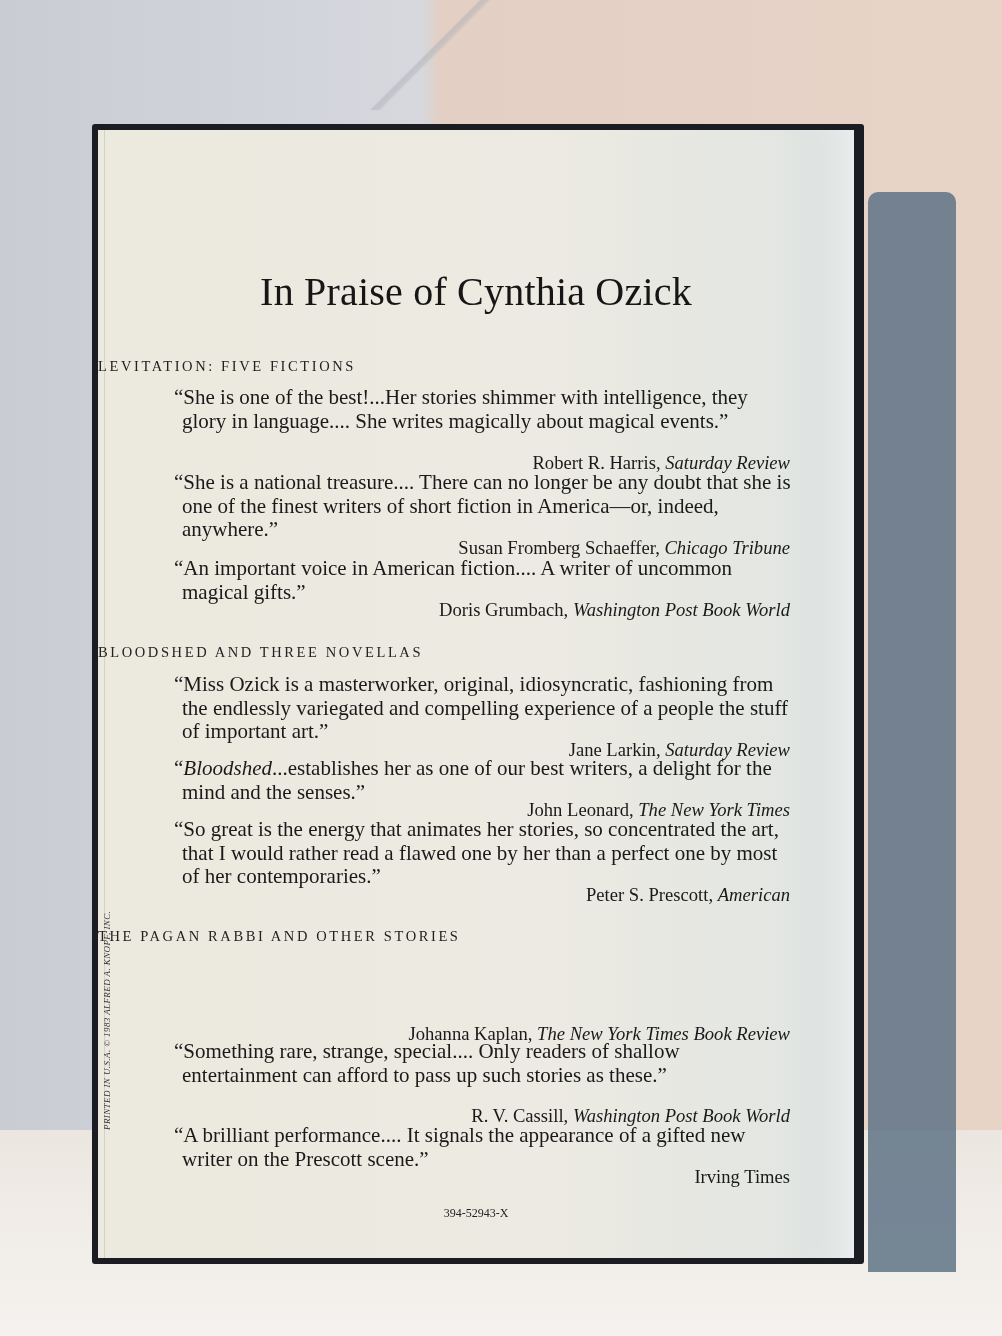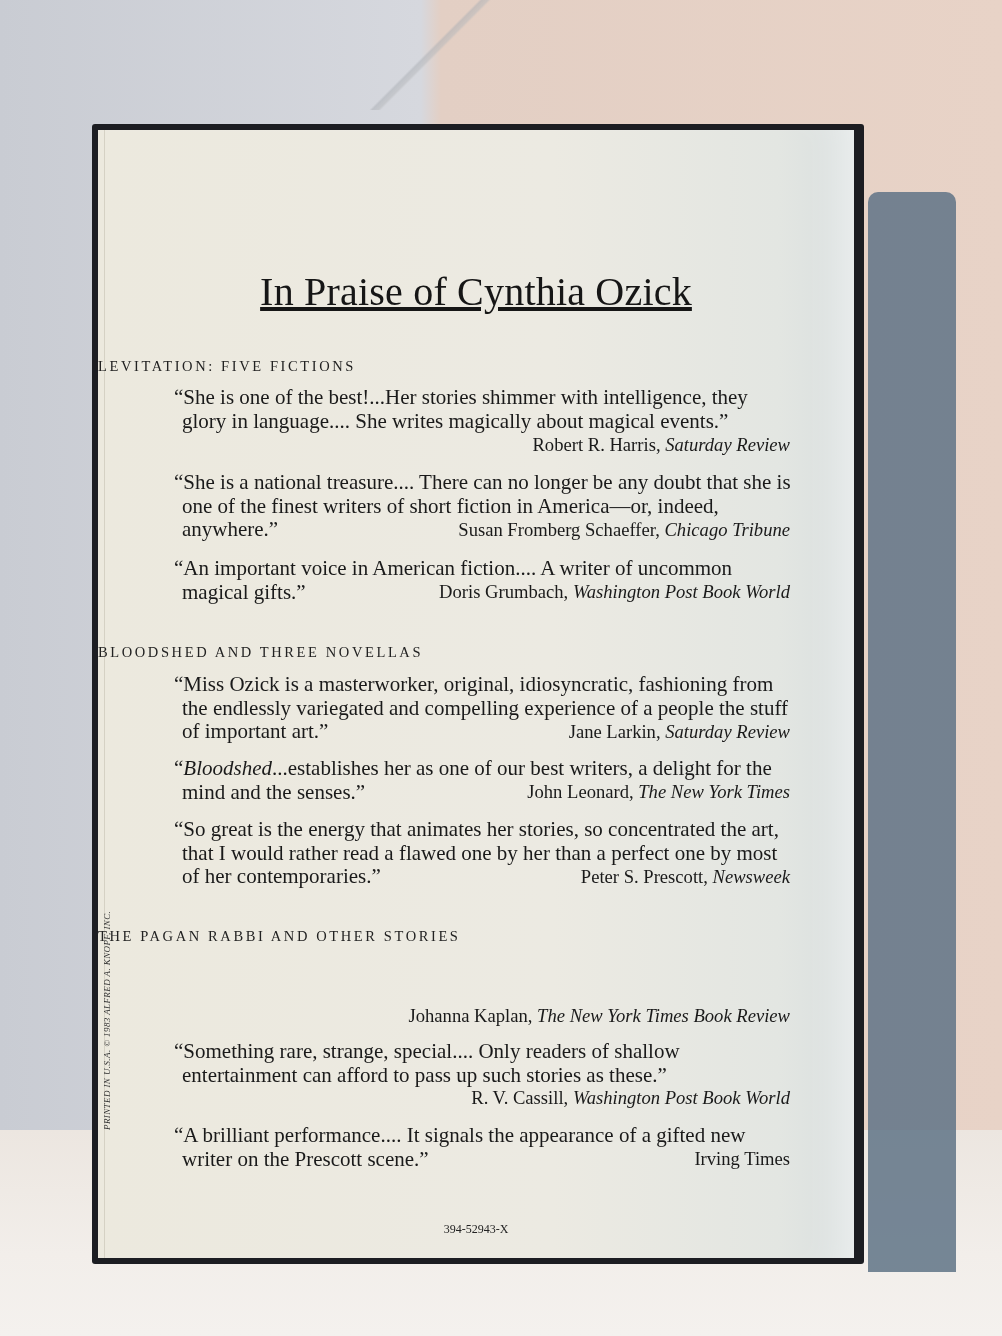--- a/index.html
+++ b/index.html
@@ -25,39 +25,39 @@
     position:absolute; left:92px; top:124px; width:772px; height:1140px;
     background:#1c1d22; border-radius:3px;
   }
   .cover {
     position:absolute; left:98px; top:130px; width:756px; height:1128px;
     background: linear-gradient(90deg, #ece9de 0%, #eceae2 60%, #e3e6e2 90%, #d9dfdf 100%);
     box-shadow: inset -40px 0 40px -30px rgba(255,255,255,.6);
   }
   .title {
     position:absolute; left:0; width:100%; top:138px; text-align:center;
-    font-size:40px; color:#161616; letter-spacing:.2px;text-decoration:underline;
+    font-size:40px; color:#161616; letter-spacing:.2px;
   }
   .section-head {
     position:absolute; left:0; width:100%; text-align:left;
     font-size:14.5px; letter-spacing:2.6px; color:#222;
   }
   .quote {
     position:absolute; left:76px; width:618px;
     font-size:21px; line-height:23.5px; color:#1a1a1a;
     text-indent:-8px; padding-left:8px; box-sizing:border-box;
   }
   .attrib {
     position:absolute; right:64px; font-size:18.6px; line-height:23.5px; color:#1a1a1a;
-    text-align:right; white-space:nowrap;
+    text-align:right; white-space:nowrap;margin-top:18px;
   }
   .attrib i { font-style:italic; }
   .isbn {
     position:absolute; left:0; width:100%; top:1076px; text-align:center;
-    font-size:12px; color:#222;margin-top:16px;
+    font-size:12px; color:#222;
   }
   .spine-credit {
     position:absolute; left:4px; top:1000px; transform-origin:left top;
     transform: rotate(-90deg); font-size:9px; letter-spacing:.4px; color:#333; white-space:nowrap;
     font-style:italic;
   }
   .edge-line { position:absolute; left:6px; top:0; width:1px; height:100%; background:#d5d1c4; }
 </style>
 </head>
 <body>
@@ -83,21 +83,21 @@
   <div class="attrib" style="top:450px"><span>Doris Grumbach,</span> <i>Washington Post Book World</i></div>
 
   <div class="section-head" style="top:514px">BLOODSHED AND THREE NOVELLAS</div>
   <div class="quote" style="top:543px">“Miss Ozick is a masterworker, original, idiosyncratic, fashioning from the endlessly variegated and compelling experience of a people the stuff of important art.”</div>
   <div class="attrib" style="top:590px"><span>Jane Larkin,</span> <i>Saturday Review</i></div>
 
   <div class="quote" style="top:627px">“<i>Bloodshed</i><span>...establishes her as one of our best writers, a delight for the mind and the senses.”</span></div>
   <div class="attrib" style="top:650px"><span>John Leonard,</span> <i>The New York Times</i></div>
 
   <div class="quote" style="top:688px">“So great is the energy that animates her stories, so concentrated the art, that I would rather read a flawed one by her than a perfect one by most of her contemporaries.”</div>
-  <div class="attrib" style="top:735px"><span>Peter S. Prescott,</span> <i>Newsweek</i></div>
+  <div class="attrib" style="top:735px"><span>Peter S. Prescott,</span> <i>American</i></div>
 
   <div class="section-head" style="top:798px">THE PAGAN RABBI AND OTHER STORIES</div>
   <div class="attrib" style="top:874px"><span>Johanna Kaplan,</span> <i>The New York Times Book Review</i></div>
 
   <div class="quote" style="top:910px">“Something rare, strange, special.... Only readers of shallow entertainment can afford to pass up such stories as these.”</div>
   <div class="attrib" style="top:956px"><span>R. V. Cassill,</span> <i>Washington Post Book World</i></div>
 
   <div class="quote" style="top:994px">“A brilliant performance.... It signals the appearance of a gifted new writer on the Prescott scene.”</div>
   <div class="attrib" style="top:1017px"><span>Irving Times</span> <i></i></div>
 

